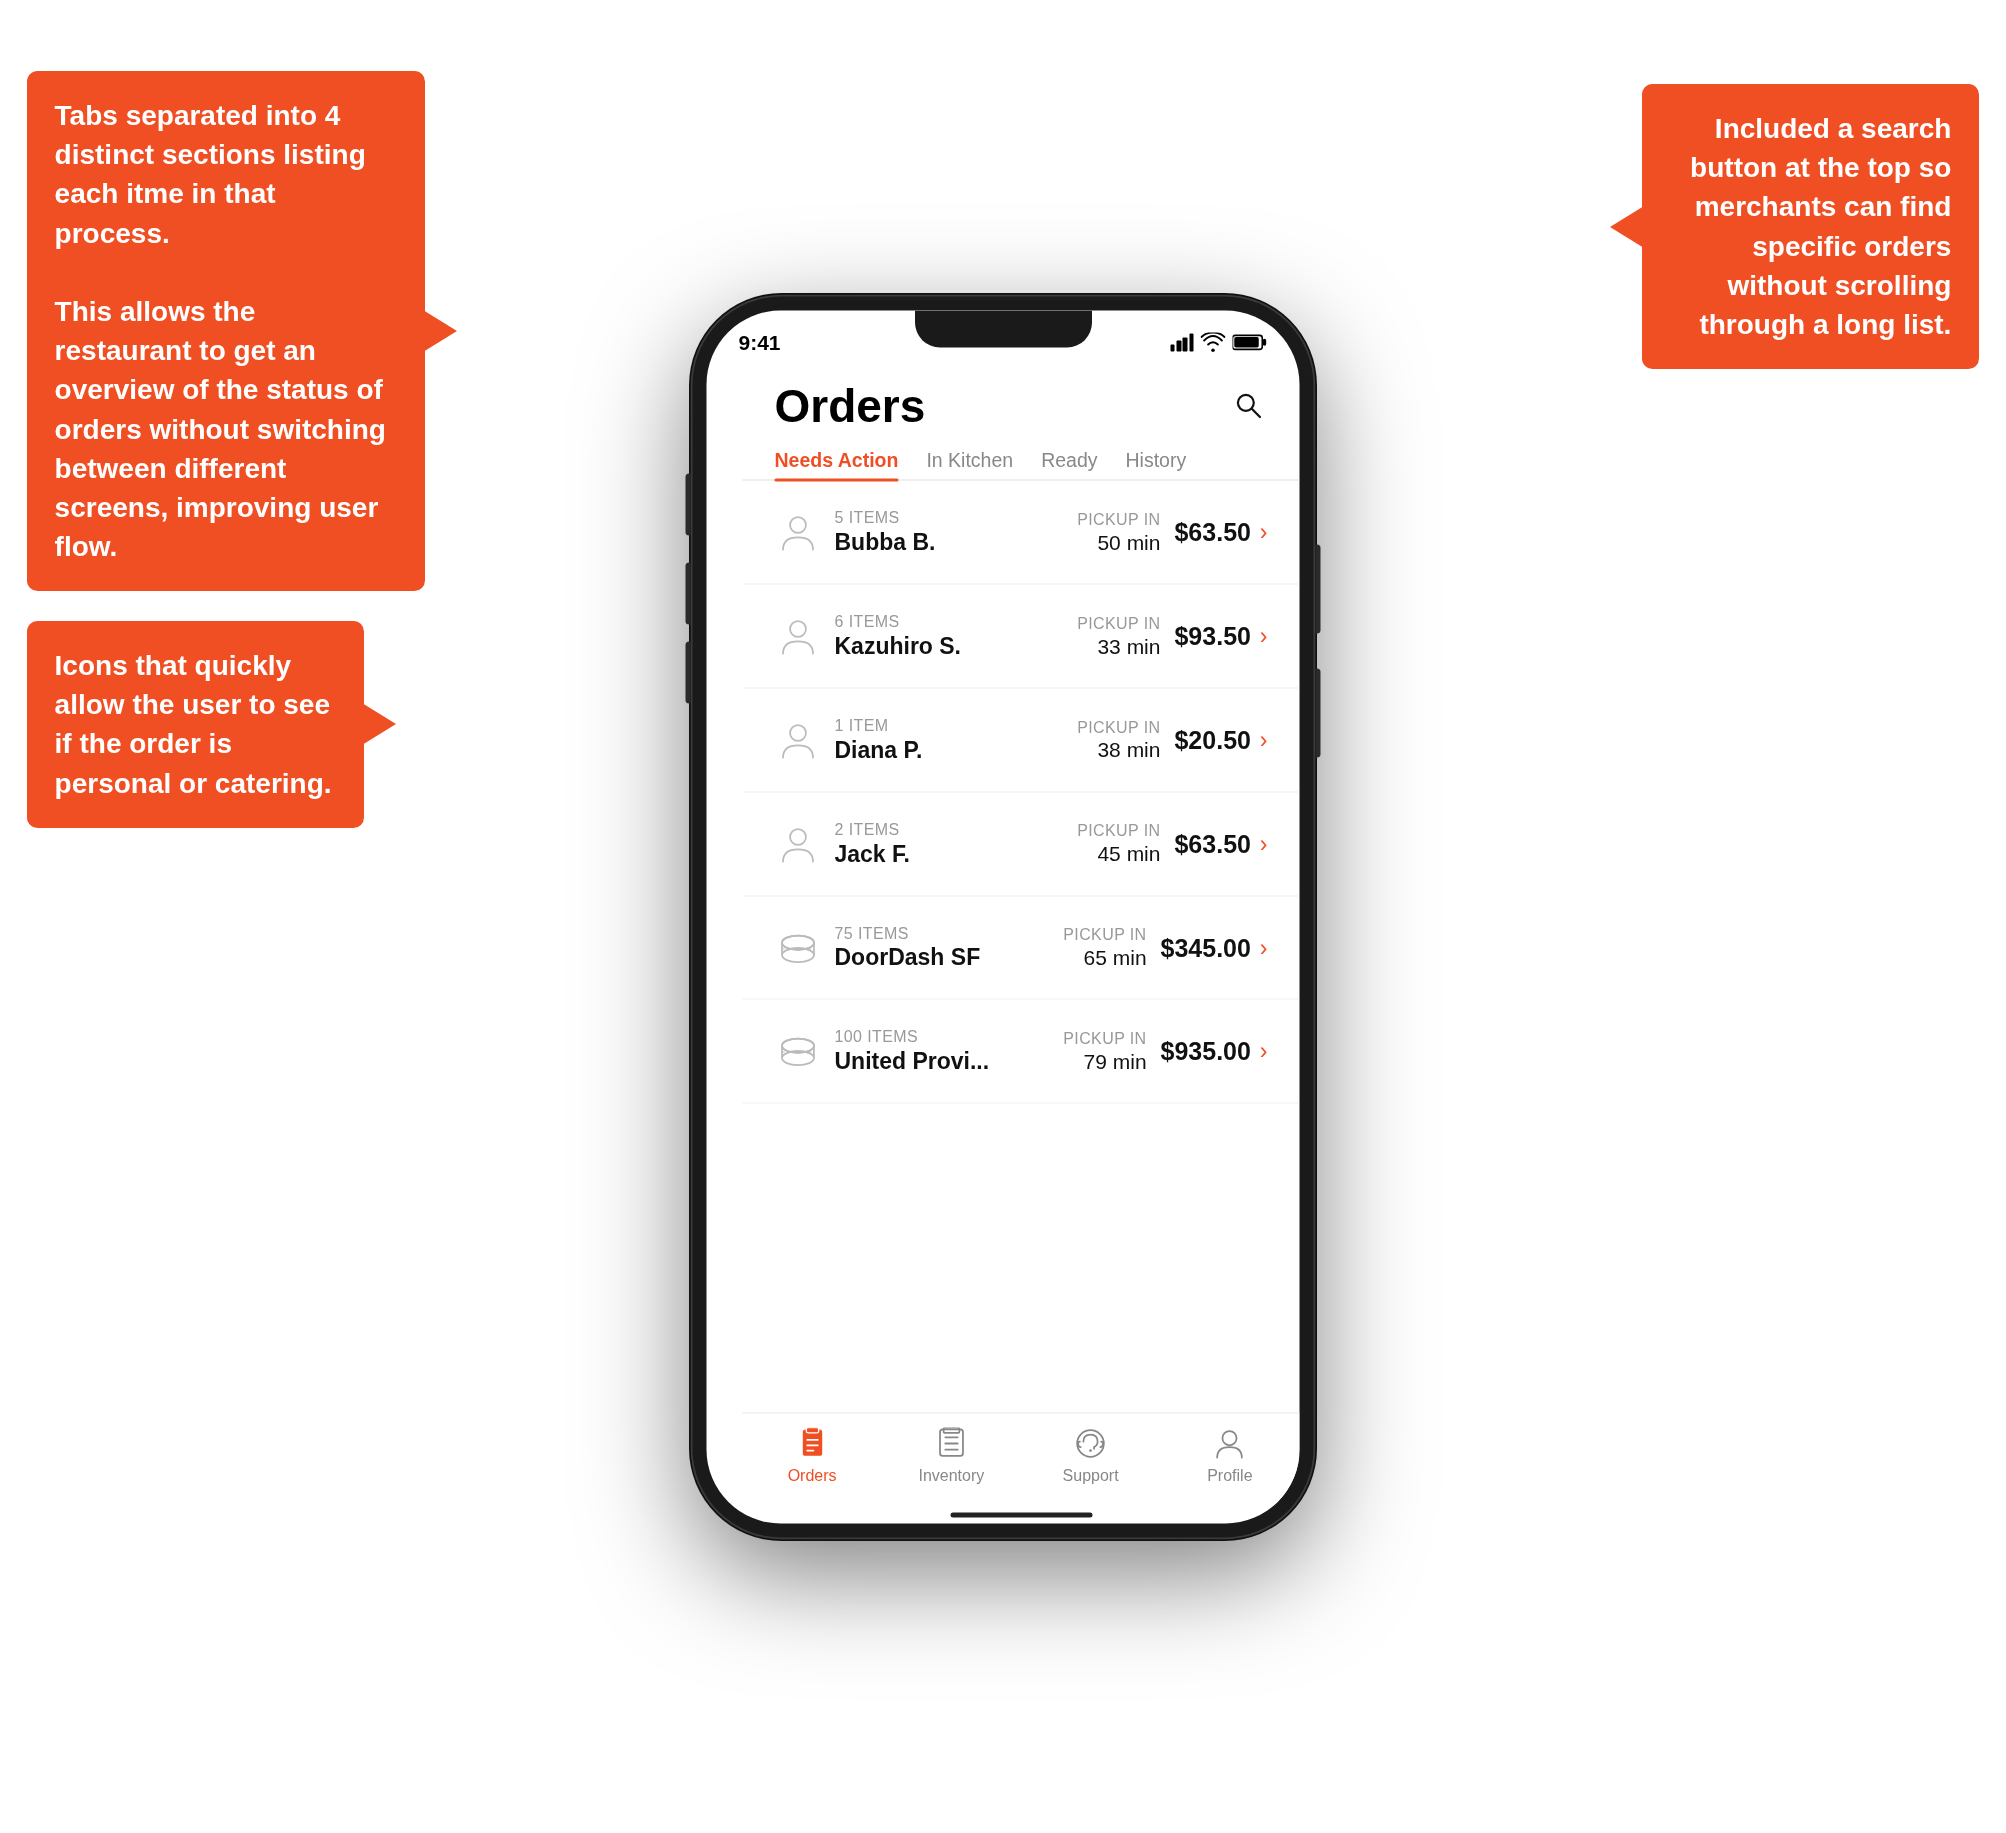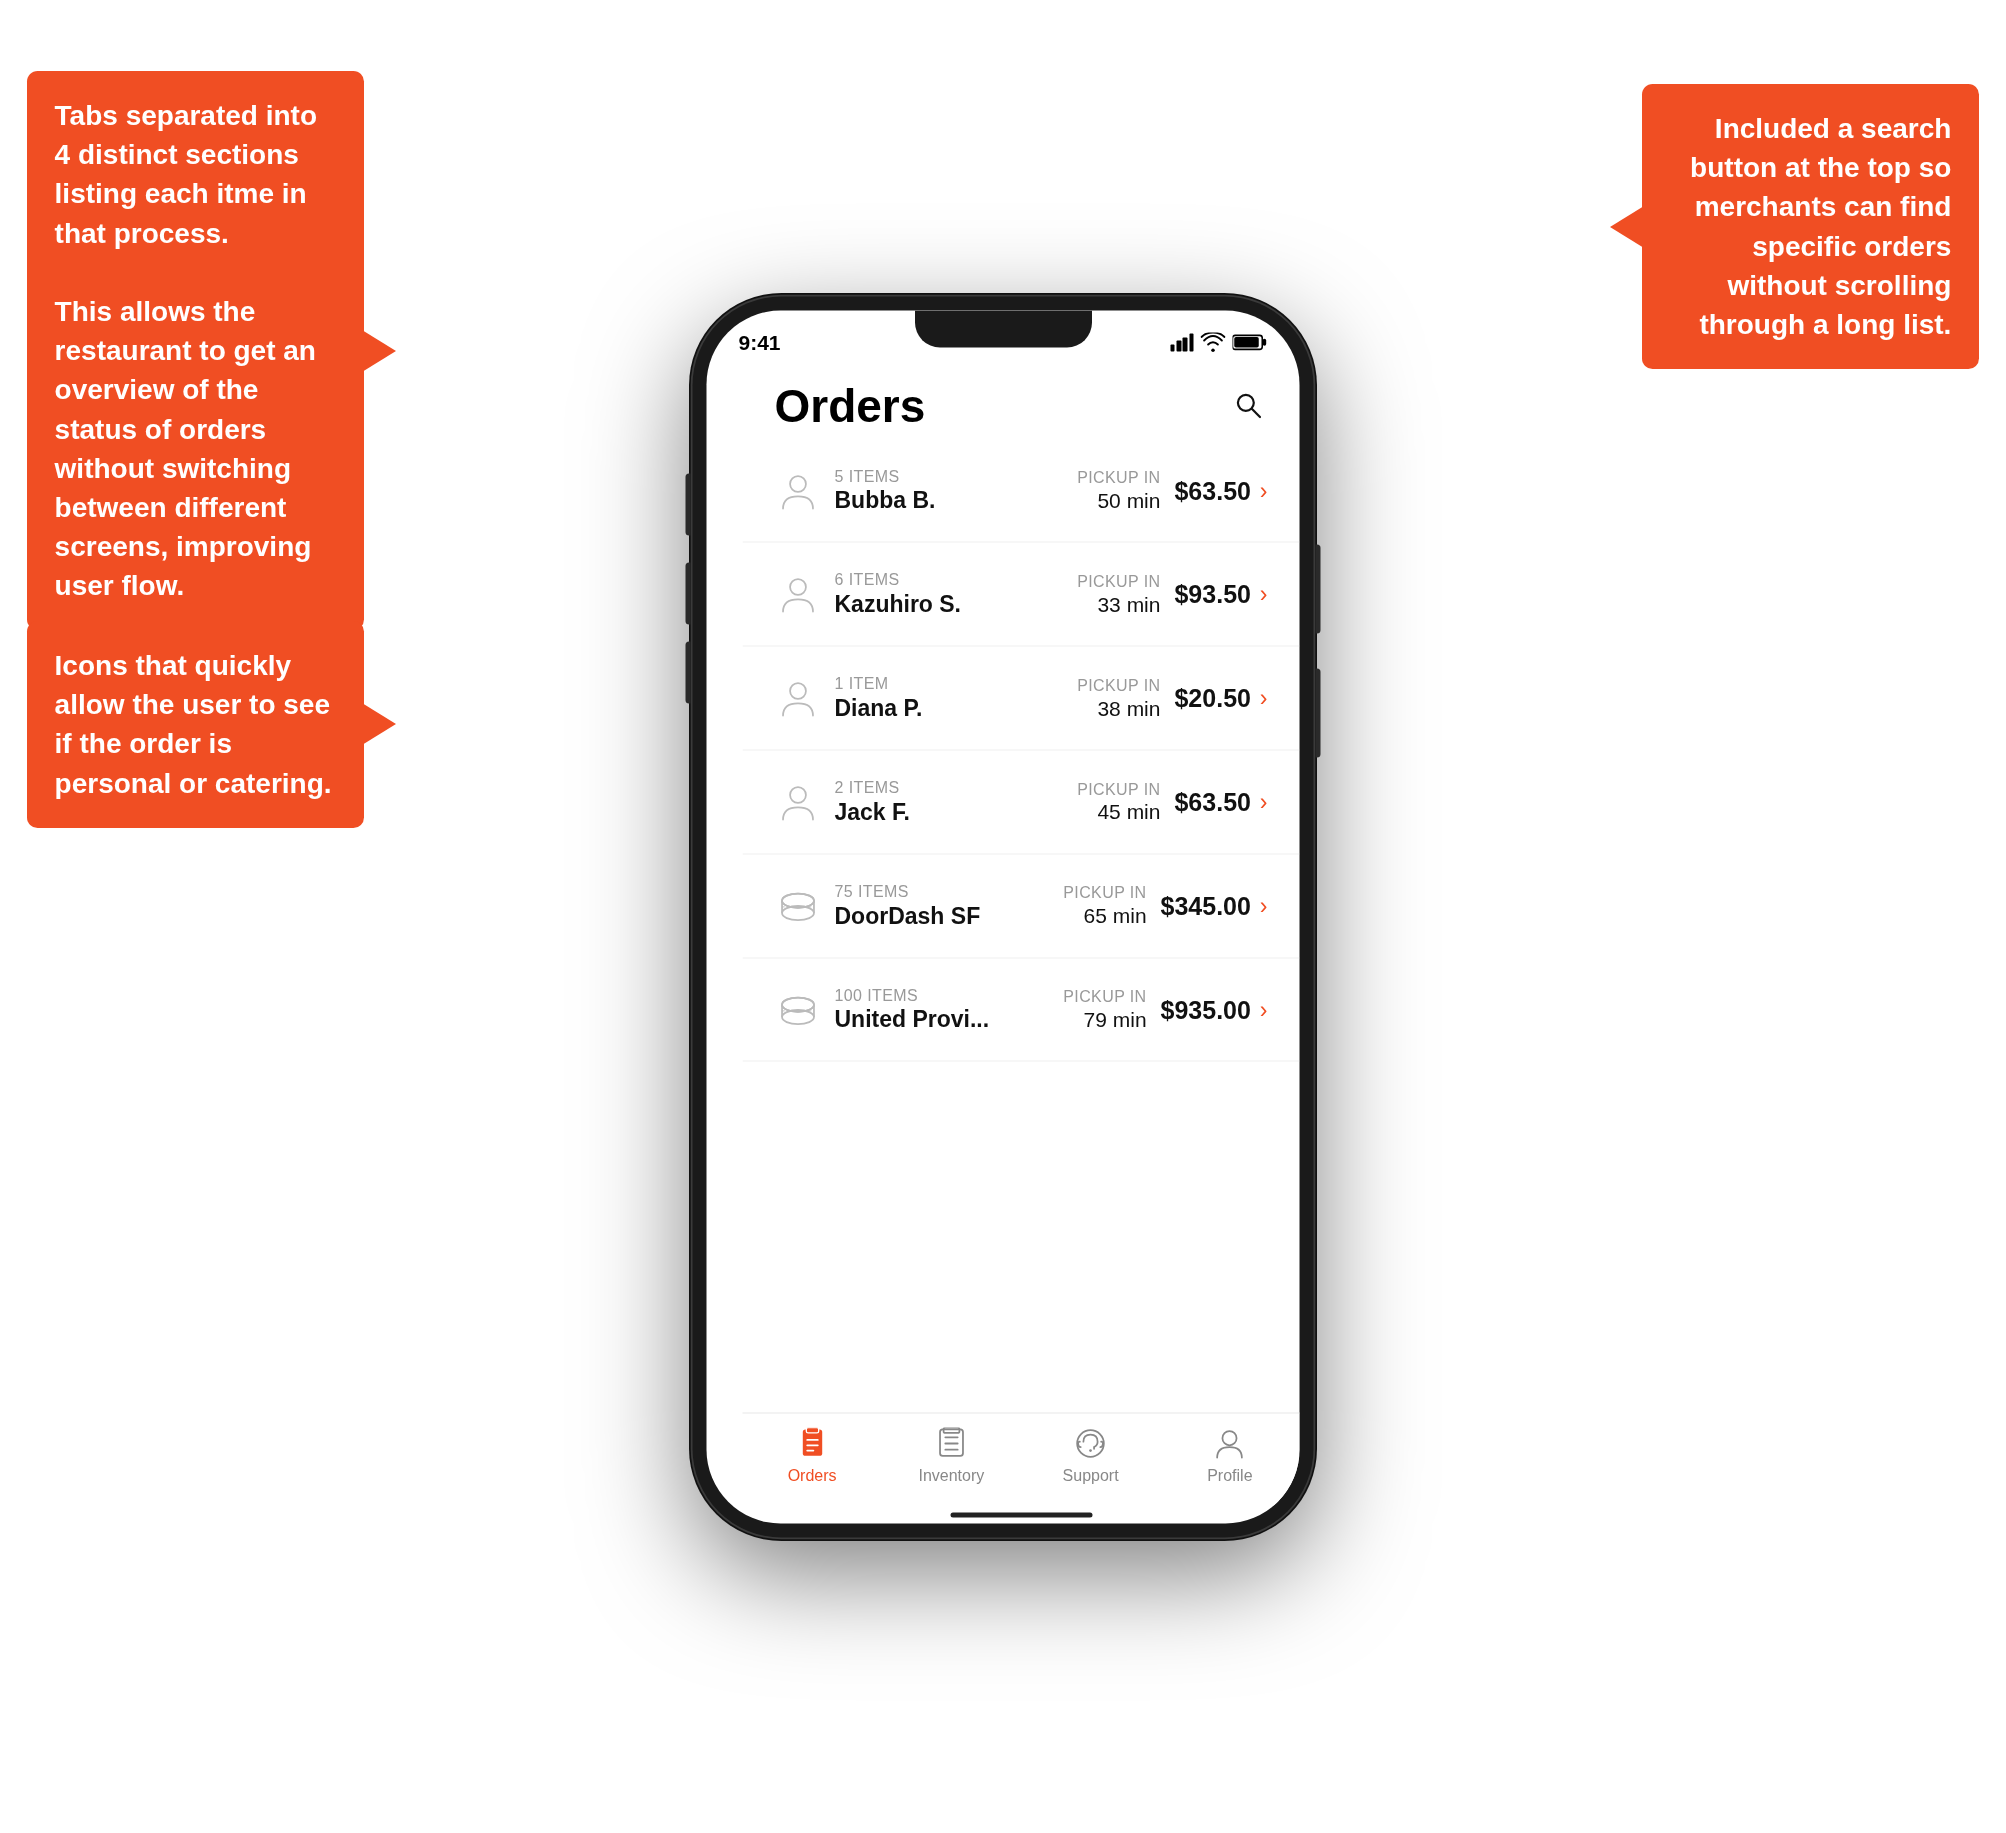--- a/index.html
+++ b/index.html
@@ -43,21 +43,21 @@
       top: 50%;
       transform: translateY(-50%);
       border-top: 21px solid transparent;
       border-bottom: 21px solid transparent;
       border-right: 34px solid #F04E23;
     }
 
     .annotation-top-left {
       left: 26.6px;
       top: 71px;
-      width: 337px;
+      width: 398px;
     }
     .annotation-bottom-left {
       left: 26.6px;
       top: 621px;
       width: 337px;
     }
     .annotation-top-right {
       right: 26.6px;
       top: 84px;
       width: 337px;
@@ -385,20 +385,26 @@
         <div class="header">
           <h1 class="header-title">Orders</h1>
           <div class="search-icon-btn">
             <svg width="30" height="30" viewBox="0 0 34 34" fill="none" xmlns="http://www.w3.org/2000/svg">
               <circle cx="14" cy="14" r="9" stroke="#111" stroke-width="2.5" fill="none"></circle>
               <line x1="21" y1="21" x2="30" y2="30" stroke="#111" stroke-width="2.5" stroke-linecap="round"></line>
             </svg>
           </div>
         </div>
 
+        <div class="tabs">
+          <div class="tab active">Needs Action</div>
+          <div class="tab">In Kitchen</div>
+          <div class="tab">Ready</div>
+          <div class="tab">History</div>
+        </div>
 
         <div class="orders-list">
 
         <div class="order-item">
     <div class="order-icon">
       <svg width="37" height="39" viewBox="0 0 42 44" fill="none">
         <circle cx="21" cy="14" r="9" stroke="#bbb" stroke-width="2" fill="none"></circle>
         <path d="M4 42 Q4 28 21 28 Q38 28 38 42" stroke="#bbb" stroke-width="2" fill="none" stroke-linecap="round"></path>
        </svg>
     </div>

